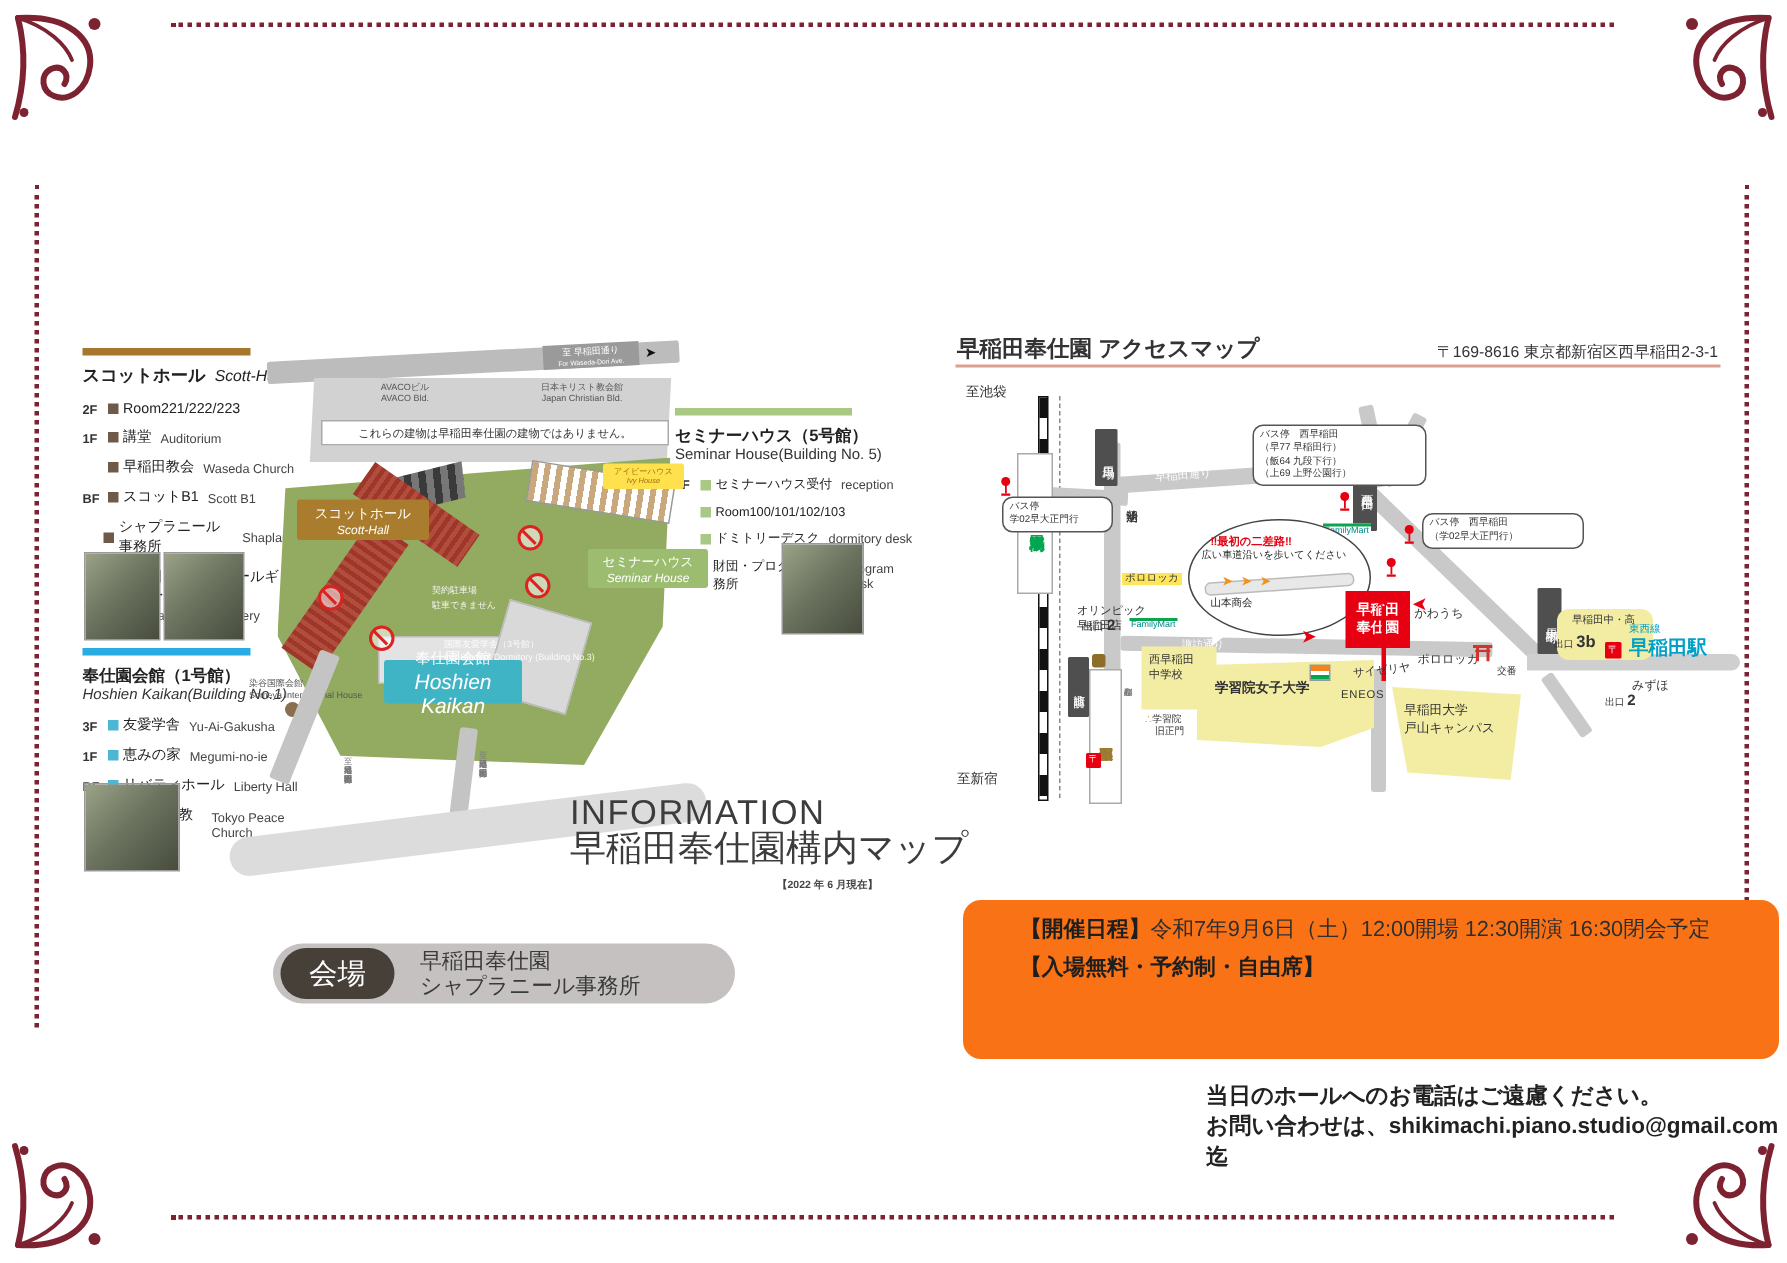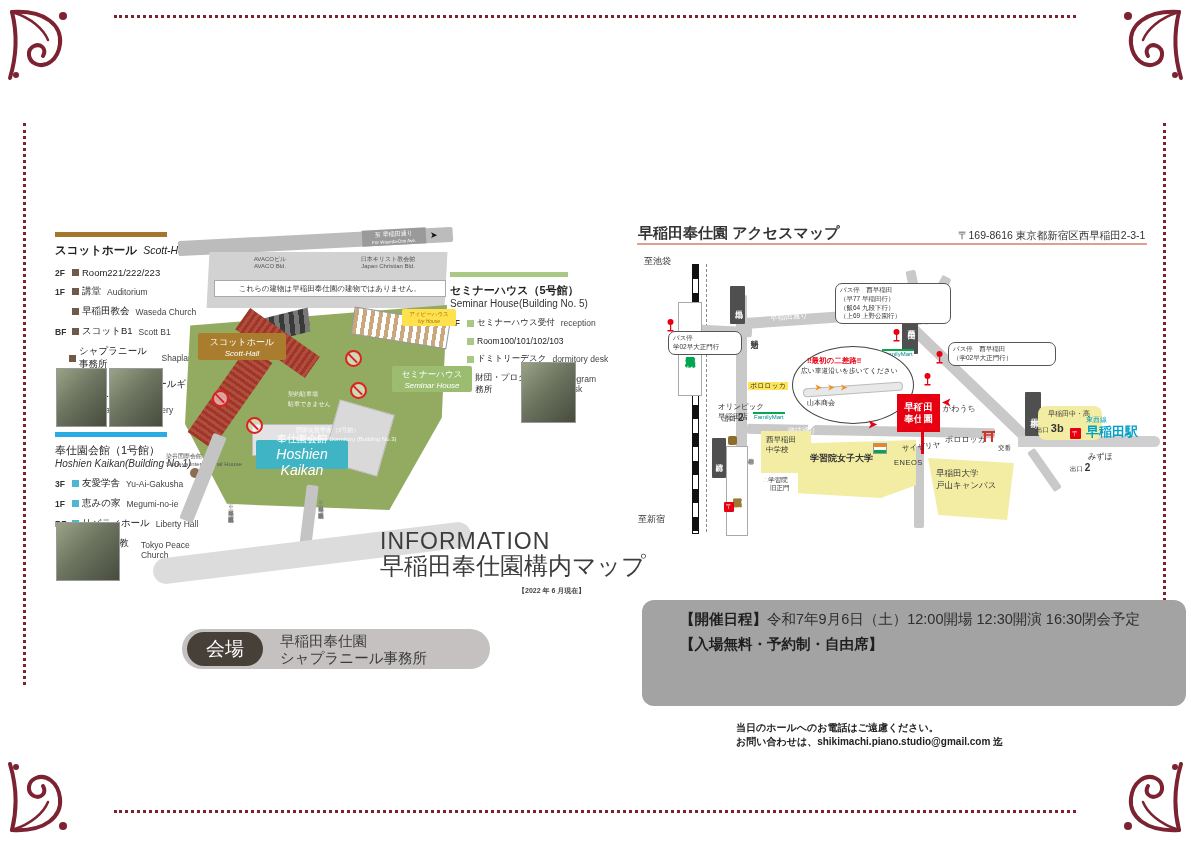--- a/index.html
+++ b/index.html
@@ -119,21 +119,21 @@
         <span>早稲田スコットホールギャラリー</span>
       </div>
   <div style="margin-left:24px;font-size:8.5px;color:#444;">Waseda scott hall gallery</div>
 </div>
 
 <div class="photo" style="left:56px;top:368px;width:49px;height:57px;"></div>
 <div class="photo" style="left:109px;top:368px;width:52px;height:57px;"></div>
 
 <div class="abs" style="left:55px;top:432px;width:160px;">
   <div class="lbar" style="width:112px;background:#2aabe2;"></div>
-  <div style="font-size:11px;font-weight:normal;color:#222;">奉仕園会館（1号館）</div>
+  <div style="font-size:11px;font-weight:bold;color:#222;">奉仕園会館（1号館）</div>
   <div style="font-size:10px;font-style:italic;color:#333;margin-bottom:8px;">Hoshien Kaikan(Building No.1)</div>
   <div class="lrow">
         <span class="fl">3F</span>
         <span class="sq" style="background:#4db6d2;"></span>
         <span>友愛学舎</span>
         <span class="en">Yu-Ai-Gakusha</span>
       </div>
   <div class="lrow">
         <span class="fl">1F</span>
         <span class="sq" style="background:#4db6d2;"></span>
@@ -403,25 +403,25 @@
   <div class="yellow" style="left:408px;top:156px;width:64px;height:34px;border-radius:8px;"></div>
   <div class="t" style="left:418px;top:160px;font-size:7px;">早稲田中・高</div>
   <div class="t" style="left:406px;top:172px;font-size:6.5px;"><span>出口</span> <b style="font-size:11px;">3b</b></div>
   <div class="t" style="left:456px;top:166px;font-size:7px;color:#00a0c8;">東西線</div>
   <div class="t" style="left:456px;top:174px;font-size:13px;font-weight:bold;color:#00a0c8;">早稲田駅</div>
   <div class="abs" style="left:440px;top:178px;width:11px;height:11px;background:#e60012;color:#fff;font-size:7px;text-align:center;line-height:11px;border-radius:1px;">〒</div>
   <div class="t" style="left:458px;top:202px;font-size:8px;">みずほ</div>
   <div class="t" style="left:440px;top:212px;font-size:6.5px;"><span>出口</span> <b style="font-size:10px;">2</b></div>
 </div>
 
-<div class="abs" style="left:642px;top:600px;width:544px;height:106px;background:#a3a3a3;border-radius:12px;">
+<div class="abs" style="left:642px;top:600px;width:544px;height:106px;background:#f97316;border-radius:12px;">
   <div class="abs" style="left:38px;top:10px;">
     <div class="eventline"><b>【開催日程】</b><span>令和7年9月6日（土）12:00開場 12:30開演 16:30閉会予定</span></div>
     <div class="eventline"><b>【入場無料・予約制・自由席】</b></div>
   </div>
 </div>
 
-<div class="t" style="left:736px;top:721px;font-size:10px;font-weight:bold;color:#222;line-height:1.35;white-space:normal;">
+<div class="t" style="left:804px;top:721px;font-size:15px;font-weight:bold;color:#222;line-height:1.35;white-space:normal;">
   <div>当日のホールへのお電話はご遠慮ください。</div>
   <div>お問い合わせは、shikimachi.piano.studio@gmail.com 迄</div>
 </div>
 
 </div>
 
 </body></html>

